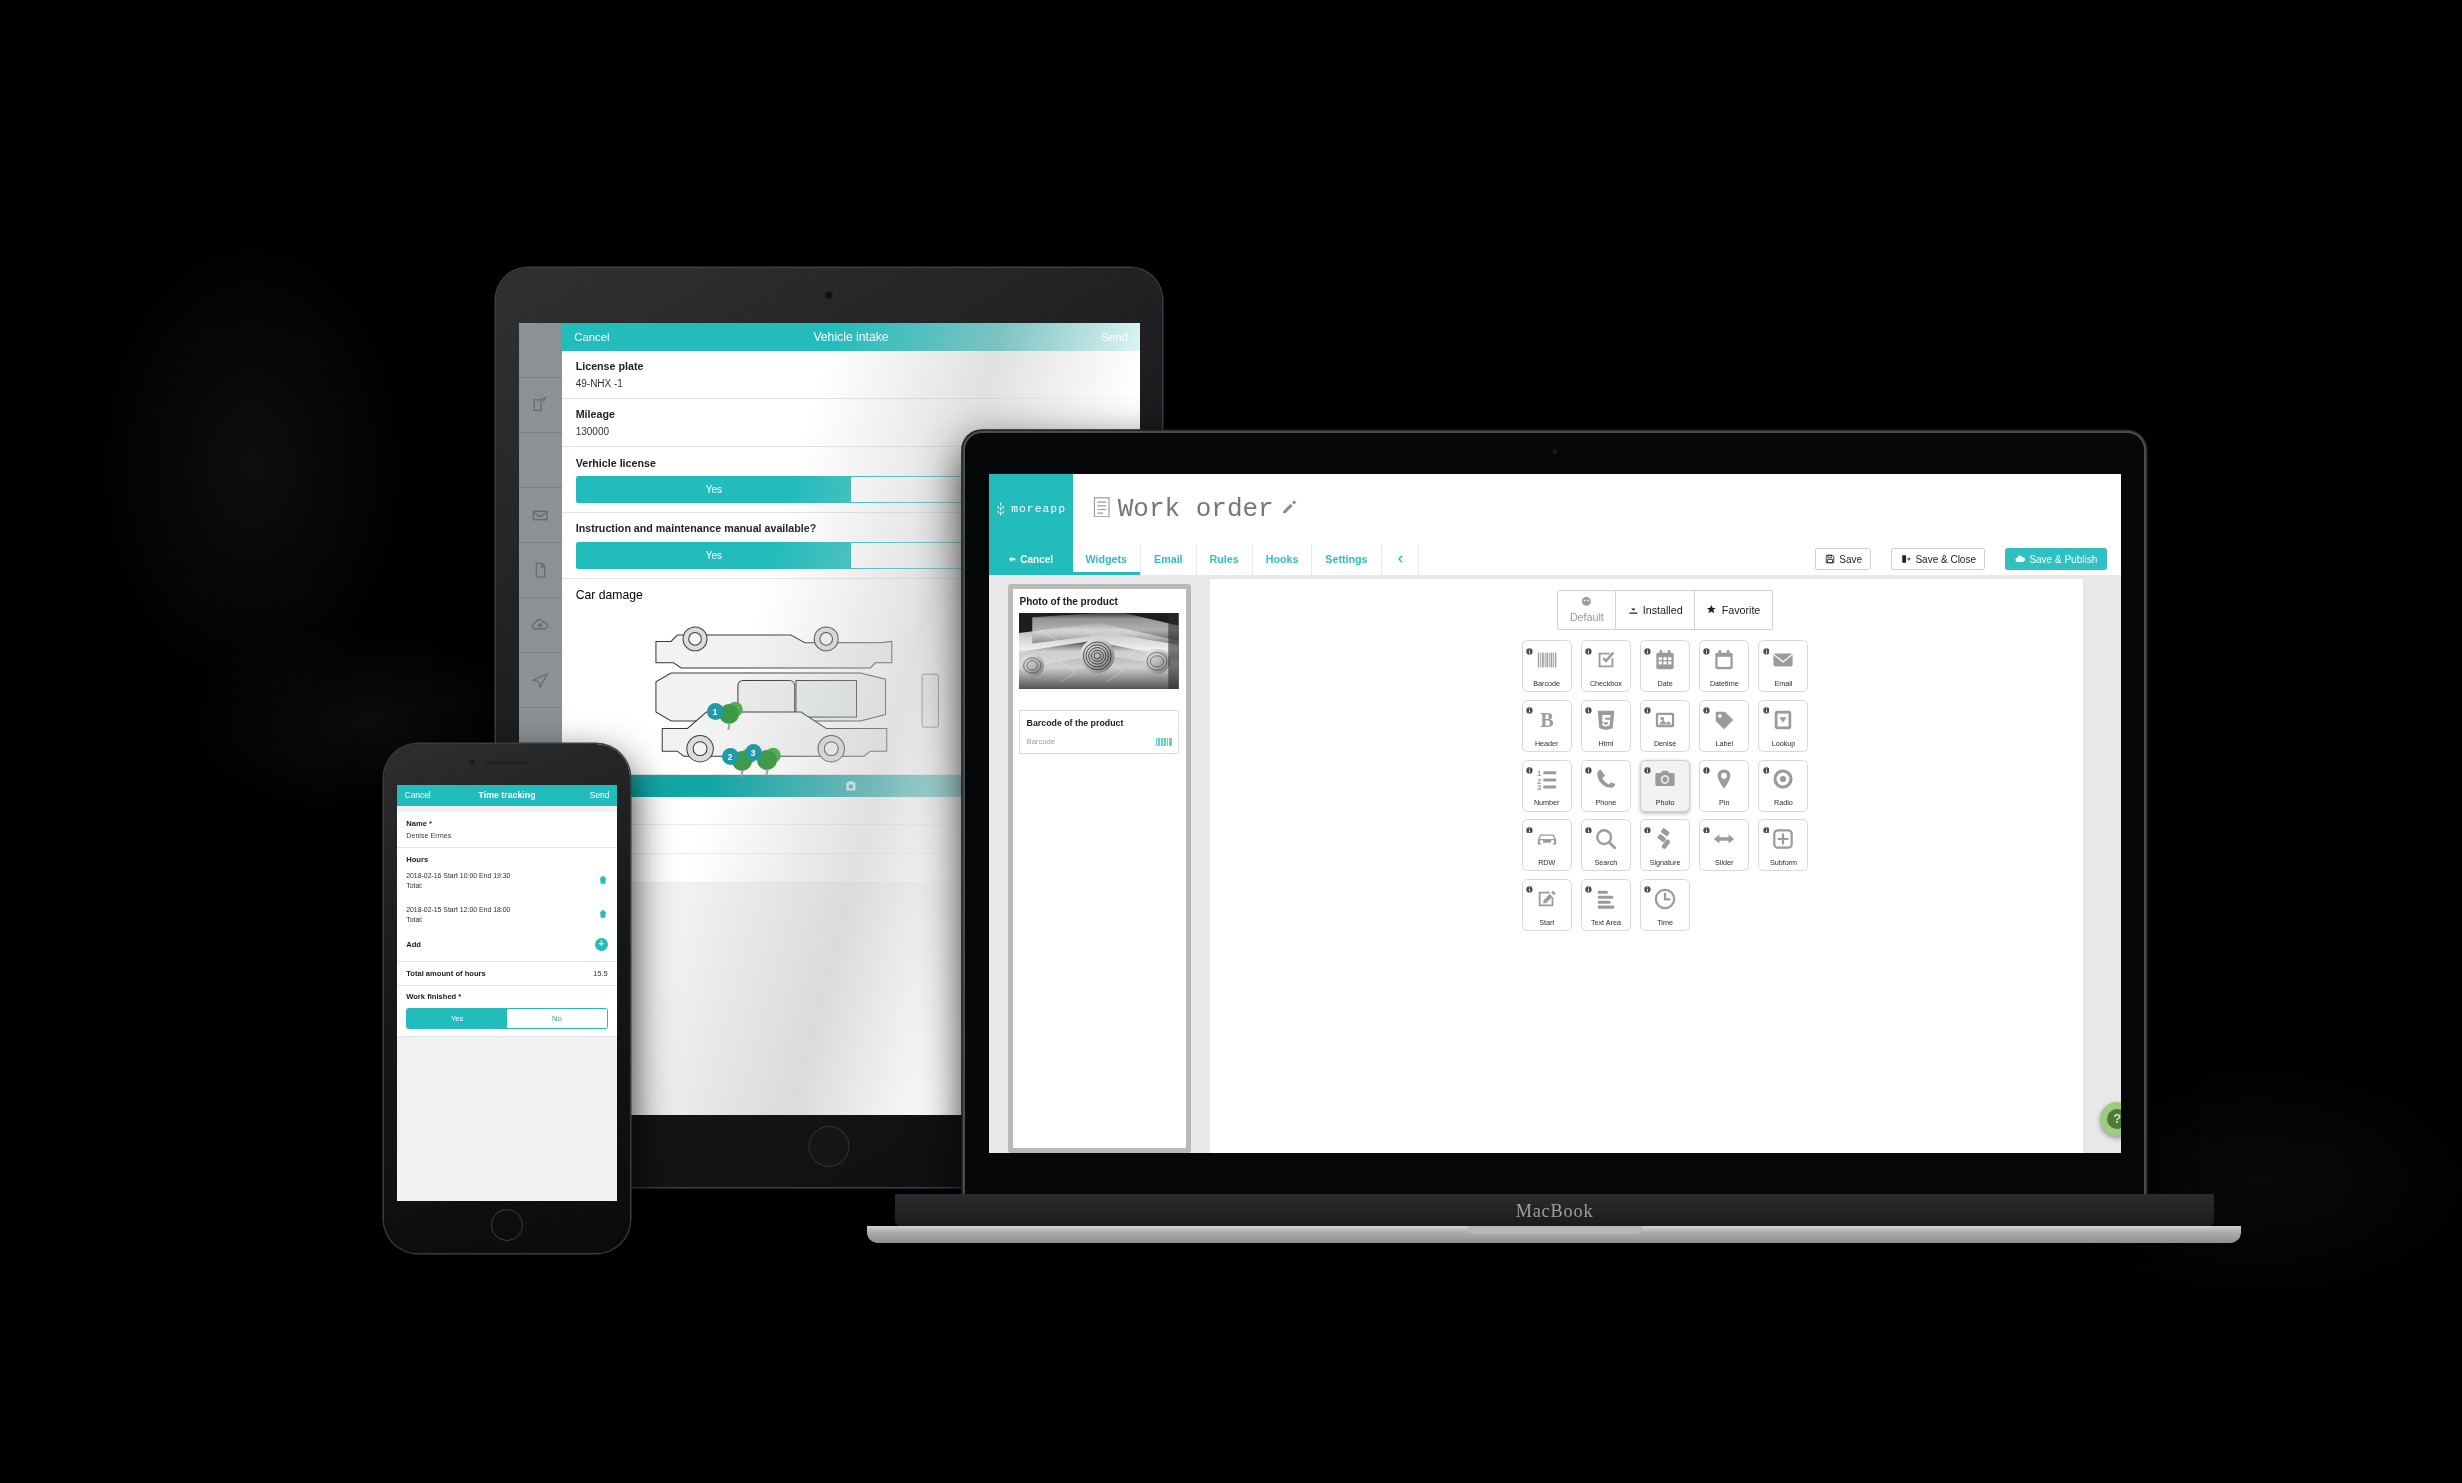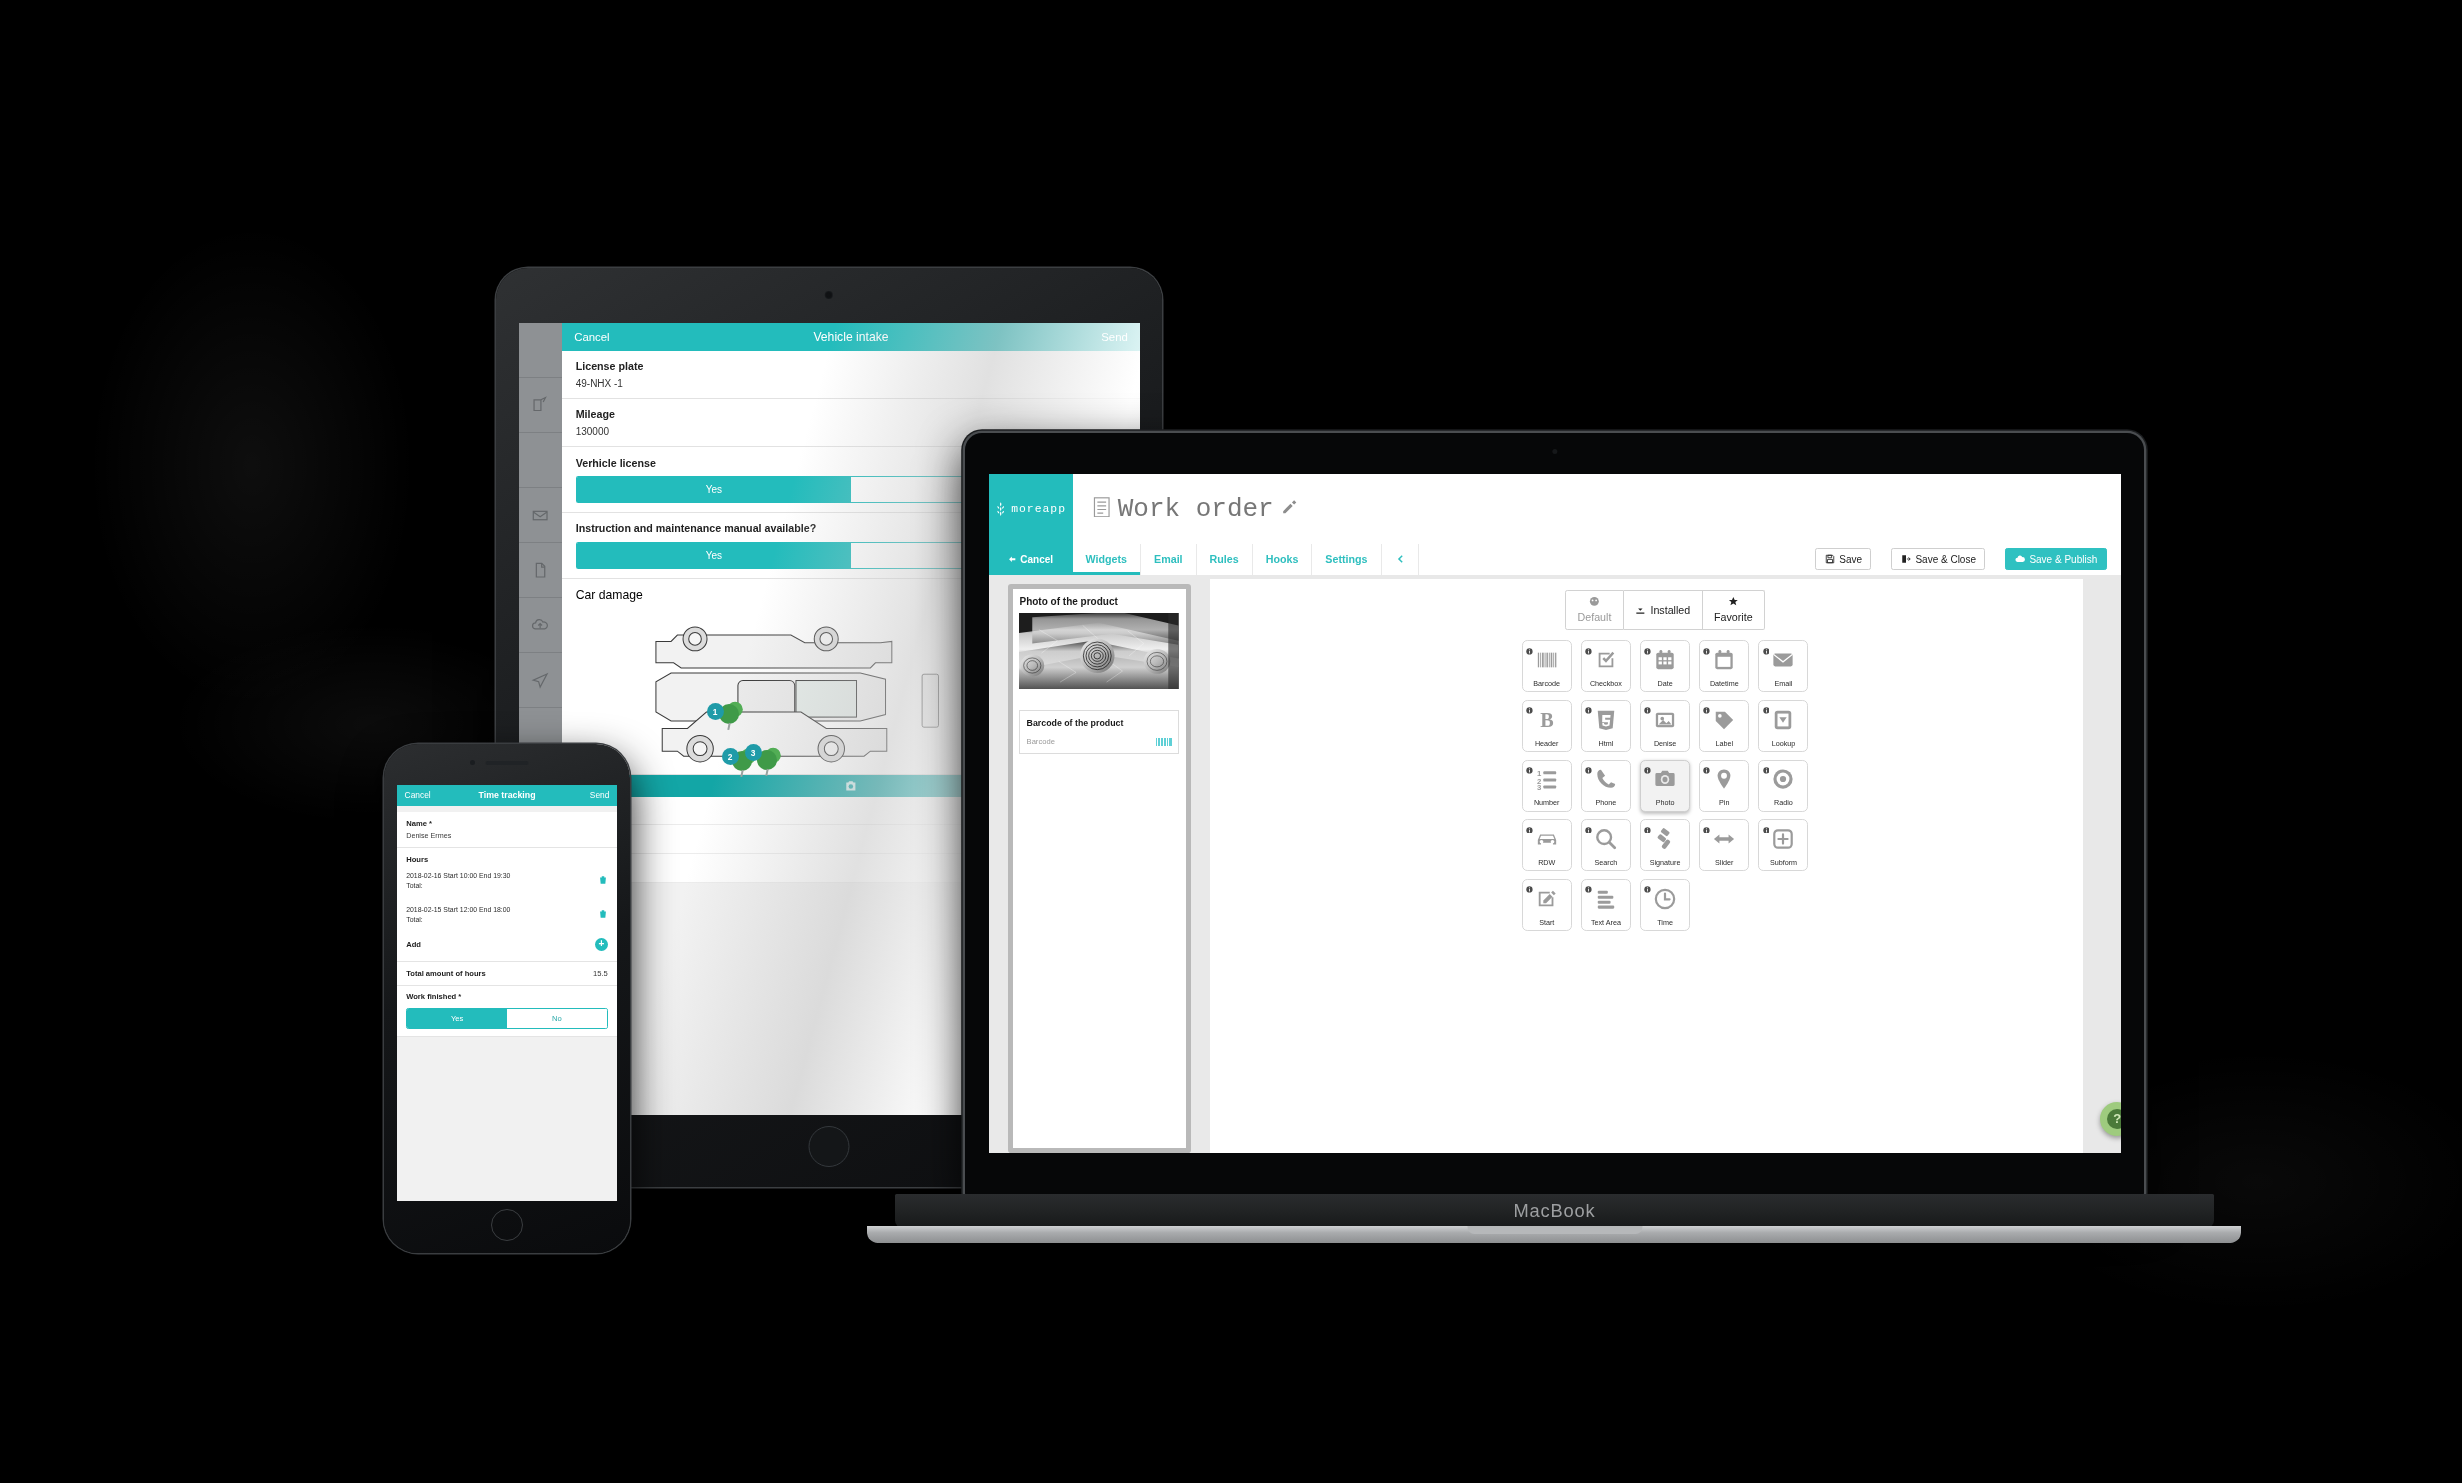--- a/index.html
+++ b/index.html
@@ -120,21 +120,21 @@
     background:#060708; border-radius:17px 17px 3.1px 3.1px;
     box-shadow: 0 0 0 2.3px #4a4d50, 0 0 0 3.8px #1b1d1f, 0 15.3px 46px rgba(0,0,0,0.9);
   }
   .lid-cam { position:absolute; left:50%; top:16px; transform:translateX(-50%); width:5.3px; height:5.3px; border-radius:50%; background:#16181a; }
   .mac-base {
     position:absolute; left:-70px; top:761px; width:1319px; height:34px;
     background: linear-gradient(#2a2c2e 0%, #202223 55%, #17191a 100%);
     border-radius: 1.5px 1.5px 7.6px 7.6px;
     display:flex; align-items:center; justify-content:center;
   }
-  .mac-base .mbl { color:#9d9fa1; font-size:18.3px; letter-spacing:0.8px; font-family:Liberation Sans, sans-serif; }
+  .mac-base .mbl { color:#9d9fa1; font-size:18.3px; letter-spacing:0.8px; font-family:Liberation Serif, serif; }
   .mac-foot {
     position:absolute; left:-98px; top:793px; width:1374px; height:17px;
     background: linear-gradient(#cfd1d3 0%, #a9abad 40%, #8d8f91 100%);
     border-radius: 0 0 10.7px 10.7px;
   }
   .mac-notch { position:absolute; left:50%; top:793px; transform:translateX(-50%); width:175px; height:8.4px; background:#b6b8ba; border-radius:0 0 6.9px 6.9px; }
 
   .lscreen { position:absolute; left:23.6px; top:41px; width:1132px; height:679px; background:#fff; overflow:hidden; }
 
   
@@ -176,21 +176,21 @@
   .pv-box .br .bc { display:flex; gap:1.1px; align-items:flex-end; }
   .pv-box .br .bc i { display:block; width:1.5px; background:#5fd0d6; }
 
   .wpane { flex:1; background:#fff; margin:4.6px 0 0 0; padding:10.7px 0 0 0; position:relative; overflow:hidden; }
   .filters { display:flex; justify-content:center; }
   .filters .f {
     display:flex; align-items:center; gap:4.6px; font-size:10.7px; padding:5.3px 11.4px;
     border:0.8px solid #d2d2d2; background:#fff; color:#222;
   }
   .filters .f:first-child { border-radius:2.3px 0 0 2.3px; color:#9a9a9a;flex-direction:column; }
-  .filters .f:last-child { border-radius:0 2.3px 2.3px 0;flex-direction:column; }
+  .filters .f:last-child { border-radius:0 2.3px 2.3px 0; }
   .filters .f + .f { border-left:none; }
   .filters .f svg { width:10.7px; height:10.7px; fill:currentColor; }
 
   .wgrid { display:grid; grid-template-columns: repeat(5, 50px); gap:7.6px 9.2px; justify-content:center; margin-top:10.7px; }
   .wcard {
     width:50px; height:52px; border:0.8px solid #d8d8d8; border-radius:5.3px; background:#fff;
     position:relative; display:flex; flex-direction:column; align-items:center; justify-content:flex-end; padding-bottom:3.1px;
   }
   .wcard.sel { background:#f2f2f2; box-shadow: 0 1.5px 3.8px rgba(0,0,0,0.25); border-color:#cfcfcf; }
   .wcard .info { position:absolute; left:3.1px; top:2.3px; width:6.9px; height:6.9px; }

